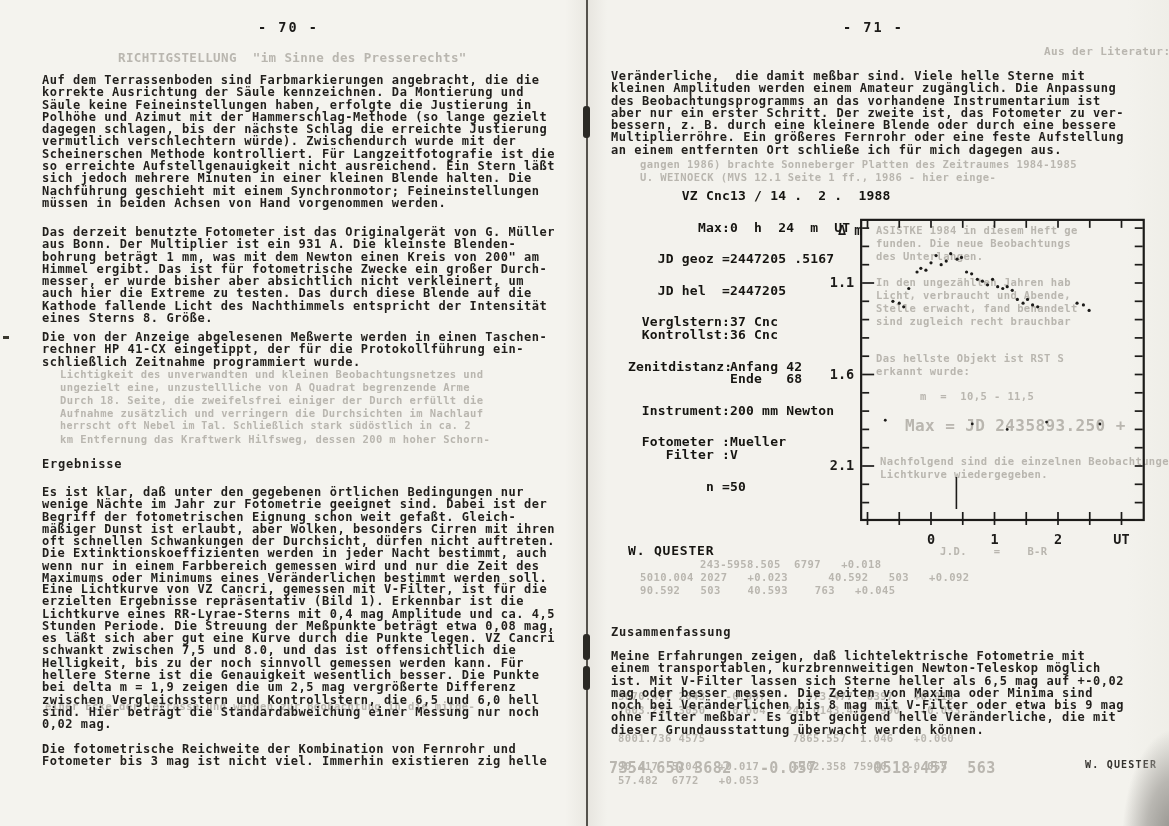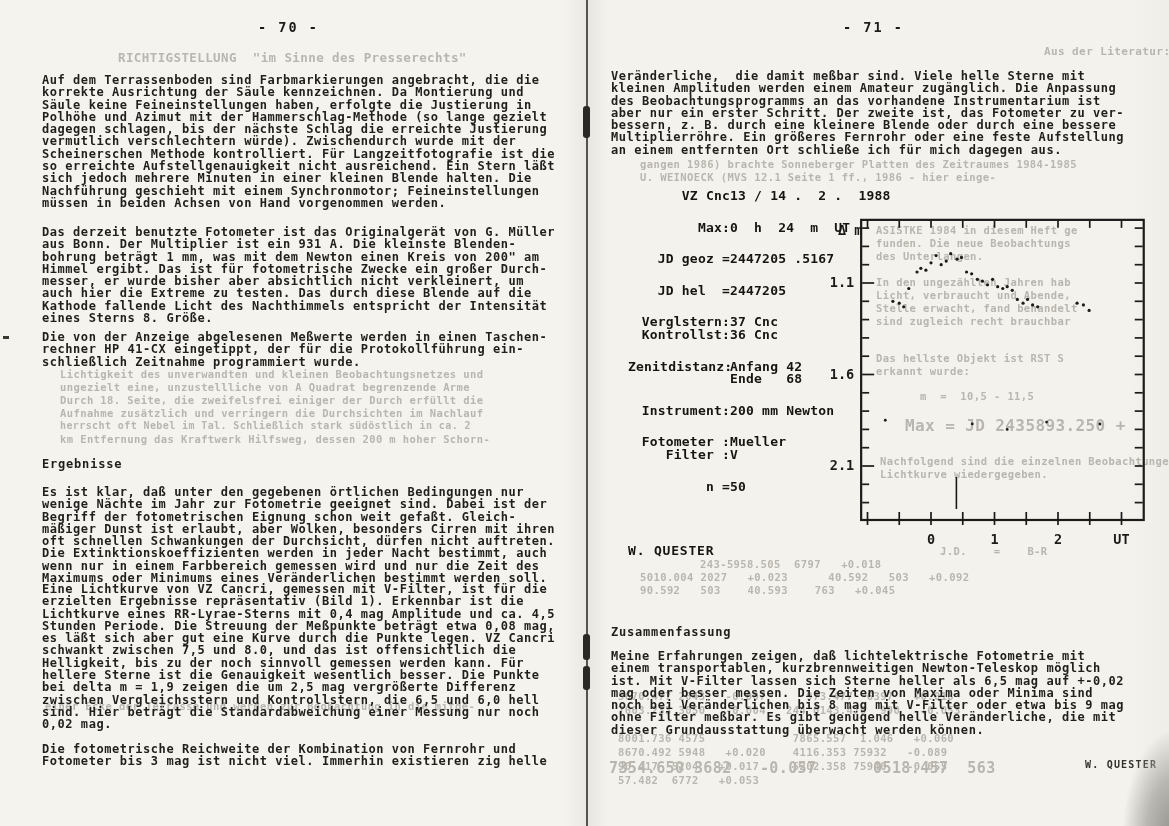--- a/index.html
+++ b/index.html
@@ -136,21 +136,20 @@
       <pre class="bleed" style="left: 293px; top: 455px; font-size: 10.5px;">Nachfolgend sind die einzelnen Beobachtungen und die</pre>
       <pre class="bleed" style="left: 293px; top: 468px; font-size: 10.5px;">Lichtkurve wiedergegeben.</pre>
       <pre class="bleed" style="left: 353px; top: 545px; font-size: 10.5px;">J.D.    =    B-R</pre>
       <pre class="bleed" style="left: 113px; top: 558px; font-size: 10.5px;">243-5958.505  6797   +0.018</pre>
       <pre class="bleed" style="left: 53px; top: 571px; font-size: 10.5px;">5010.004 2027   +0.023      40.592   503   +0.092</pre>
       <pre class="bleed" style="left: 53px; top: 584px; font-size: 10.5px;">90.592   503    40.593    763   +0.045</pre>
       <pre class="bleed" style="left: 31px; top: 690px; font-size: 10.5px;">5670.477 2043   -0.007      973.477  6397   +0.018</pre>
       <pre class="bleed" style="left: 31px; top: 704px; font-size: 10.5px;">7603.233 3050   -0.004   244 0143.470  990   +0.053</pre>
       <pre class="bleed" style="left: 22px; top: 718px; font-size: 15px; margin-top: 44px;">7354.650 3682   -0.057      0518.457  563</pre>
       <pre class="bleed" style="left: 31px; top: 732px; font-size: 10.5px;">8001.736 4575             7865.557  1.046   +0.060</pre>
-      <pre class="bleed" style="left: 31px; top: 746px; font-size: 10.5px;">8670.492 5948   +0.020    4116.353 75932   -0.089</pre>
       <pre class="bleed" style="left: 31px; top: 760px; font-size: 10.5px;">90.417  5204   +0.017     5202.358 75940   -0.055</pre>
       <pre class="bleed" style="left: 31px; top: 774px; font-size: 10.5px;">57.482  6772   +0.053</pre>
     </div>
   <pre class="pg-header" style="left:256px">- 71 -</pre>
   <pre class="block" style="top:70px">Veränderliche,  die damit meßbar sind. Viele helle Sterne mit
 kleinen Amplituden werden einem Amateur zugänglich. Die Anpassung
 des Beobachtungsprogramms an das vorhandene Instrumentarium ist
 aber nur ein erster Schritt. Der zweite ist, das Fotometer zu ver-
 bessern, z. B. durch eine kleinere Blende oder durch eine bessere
 Multiplierröhre. Ein größeres Fernrohr oder eine feste Aufstellung

